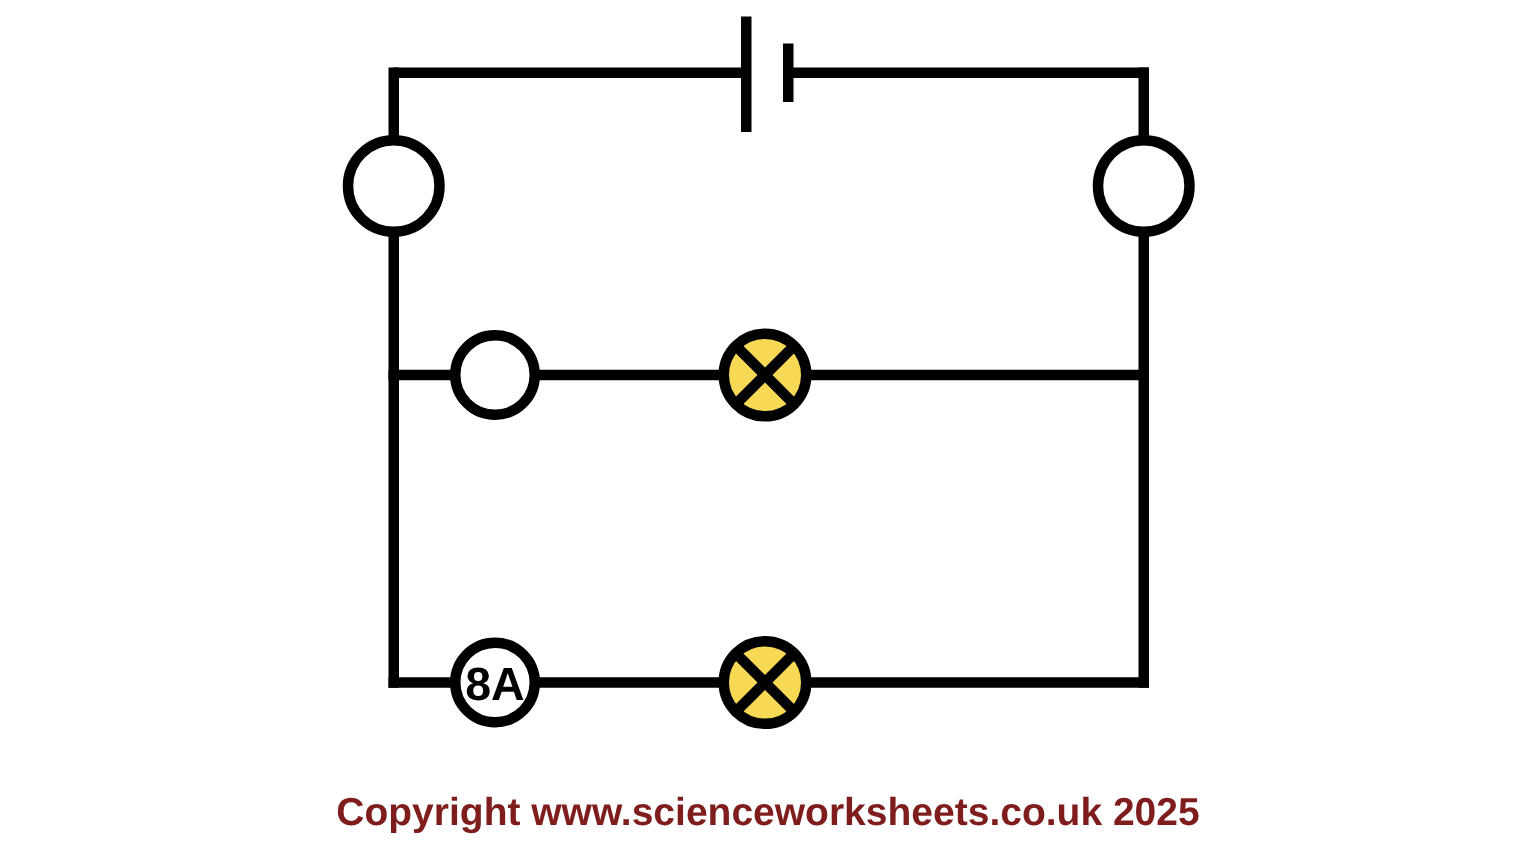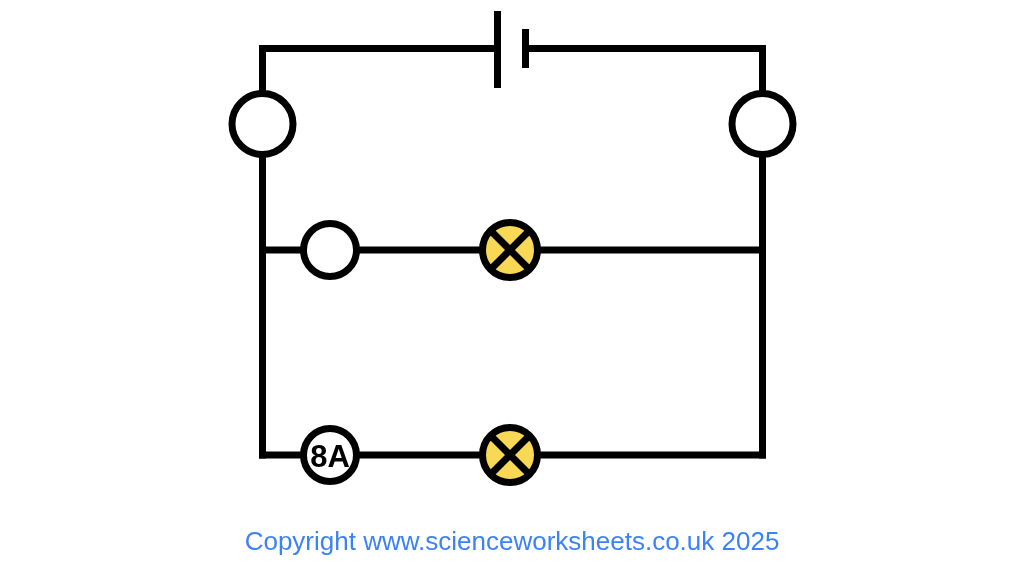--- a/index.html
+++ b/index.html
@@ -62,23 +62,24 @@
     dominant-baseline: central;
   }
   #copyright-text {
     position: absolute;
     left: 0;
     top: 526px;
     width: 1024px;
     text-align: center;
     font-family: "Liberation Sans", sans-serif;
     font-size: 26px;
-    color: #3b82f6;
+    color: #7f1d1d;
     letter-spacing: 0px;
     white-space: nowrap;
+    font-weight: bold;
   }
 </style>
 </head>
 <body>
 
 <div id="stage">
 
   <svg id="circuit-svg" viewBox="0 0 1024 563" xmlns="http://www.w3.org/2000/svg">
 
     <g>

